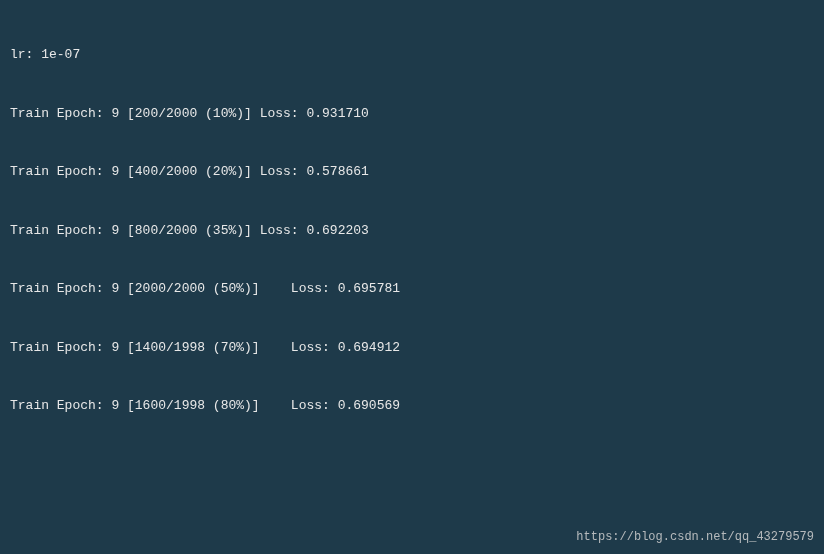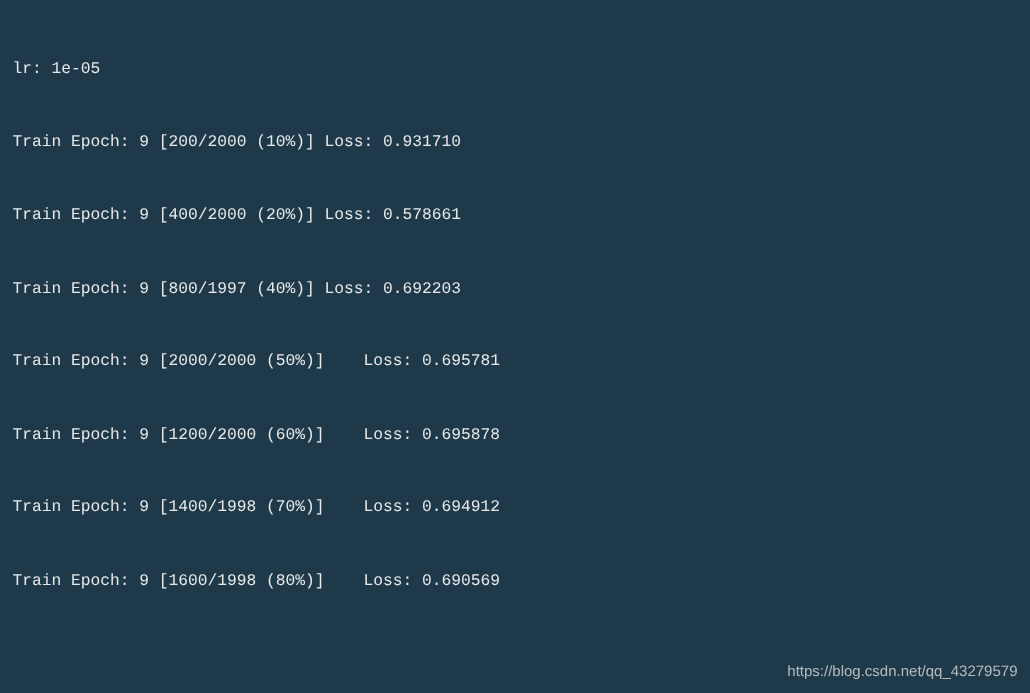--- a/index.html
+++ b/index.html
@@ -23,35 +23,34 @@
       white-space: pre;
     }
     .line {
       display: block;
     }
     .watermark {
       position: absolute;
       bottom: 8px;
       right: 10px;
       color: #d0d0d0;
-      font-family: Liberation Sans, sans-serif;
+      font-family: Liberation Mono, monospace;
       font-size: 12px;
       opacity: 0.85;
     }
   </style>
 </head>
 <body>
 
 <div class="terminal">
-  <span class="line">lr: 1e-05</span>
+  <span class="line">lr: 1e-07</span>
   <span class="line">Train Epoch: 9 [200/2000 (10%)] Loss: 0.931710</span>
   <span class="line">Train Epoch: 9 [400/2000 (20%)] Loss: 0.578661</span>
-  <span class="line">Train Epoch: 9 [800/1997 (40%)] Loss: 0.692203</span>
+  <span class="line">Train Epoch: 9 [800/2000 (35%)] Loss: 0.692203</span>
   <span class="line">Train Epoch: 9 [2000/2000 (50%)]    Loss: 0.695781</span>
-  <span class="line">Train Epoch: 9 [1200/2000 (60%)]    Loss: 0.695878</span>
   <span class="line">Train Epoch: 9 [1400/1998 (70%)]    Loss: 0.694912</span>
   <span class="line">Train Epoch: 9 [1600/1998 (80%)]    Loss: 0.690569</span>
   
   
   
   
   
   
   
   

